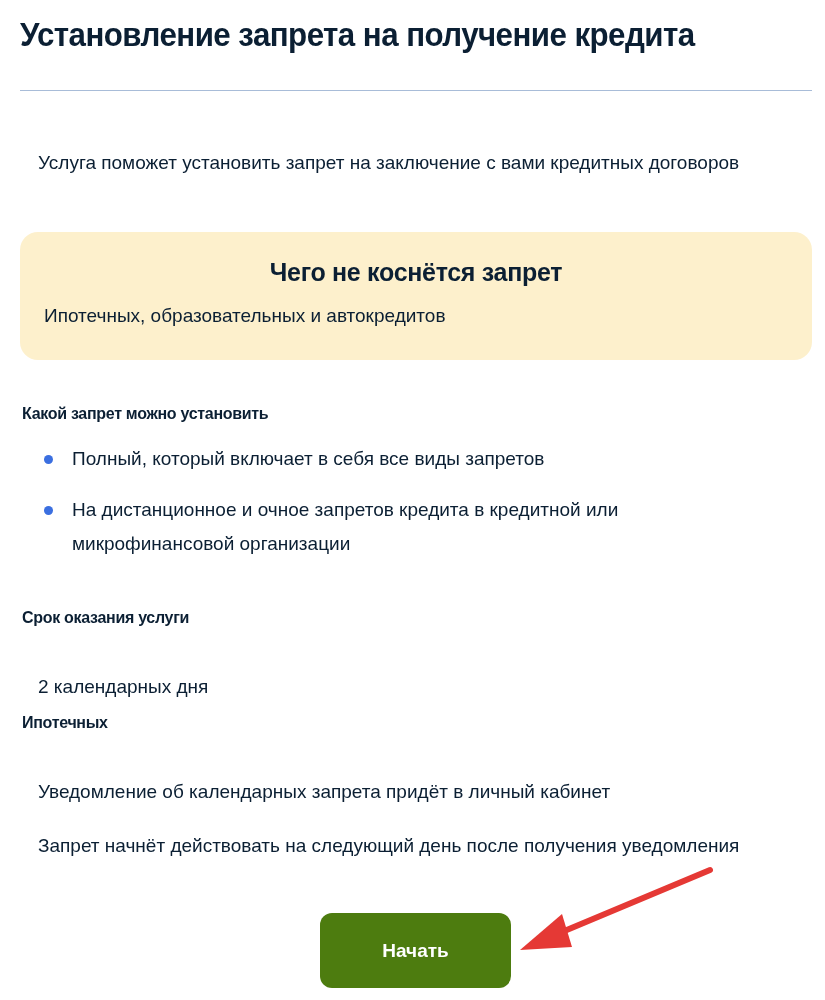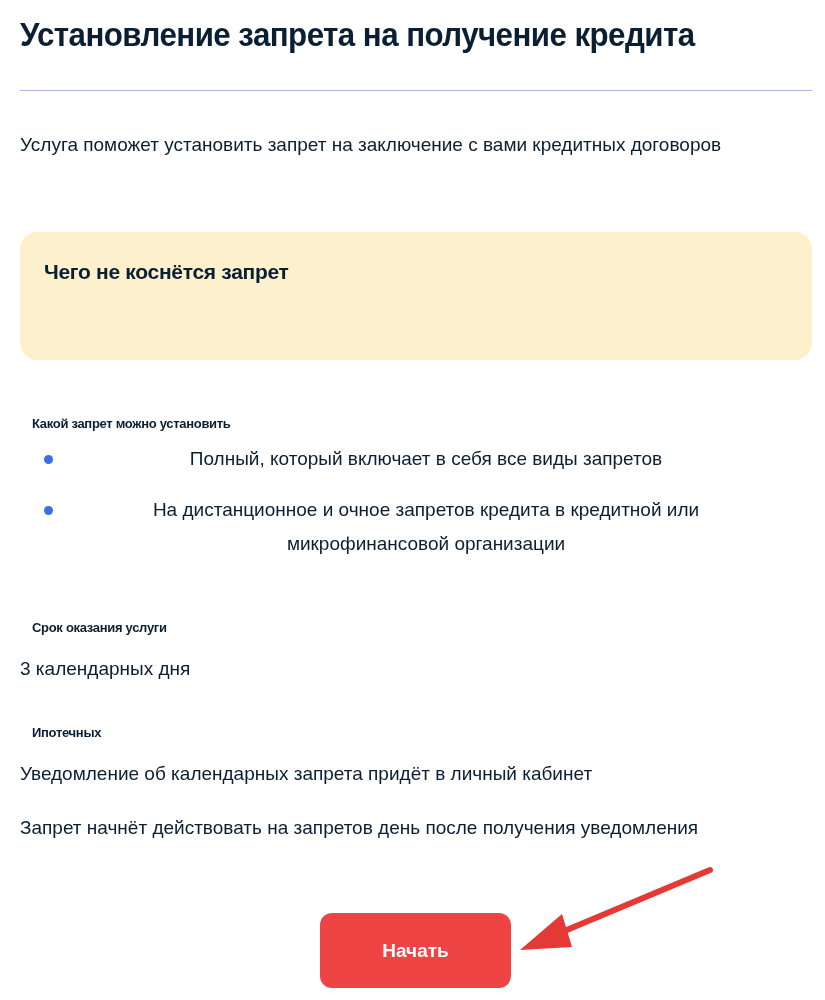--- a/index.html
+++ b/index.html
@@ -14,91 +14,93 @@
       color: #0b1f33; margin: 0; line-height: 48px;
       transform: scaleX(0.92); transform-origin: left center;
       white-space: nowrap;
     }
     .divider {
       position: absolute; left: 20px; top: 90px; width: 792px; height: 1px;
       background: #a8bcd8;
     }
     .para {
       position: absolute; left: 20px; font-size: 19px; line-height: 34px;
-      color: #0b1f33; margin: 0;
+      color: #0b1f33; margin: 18px;
     }
     .intro { top: 128px; width: 780px; }
     .callout {
       position: absolute; left: 20px; top: 232px; width: 792px; height: 128px;
       background: #fdf0cc; border-radius: 18px; box-sizing: border-box;
       padding: 24px 24px;
     }
     .callout-title {
-      font-size: 21px; font-weight: bold; line-height: 32px; margin: 0;
+      font-size: 25px; font-weight: bold; line-height: 32px; margin: 0;
       letter-spacing: -0.3px;
+      text-align: center;
     }
     .callout-text {
       font-size: 19px; line-height: 32px; margin: 12px 0 0 0;
     }
     .heading {
-      position: absolute; left: 20px; font-size: 13px; font-weight: bold;
-      line-height: 32px; margin: 12px; letter-spacing: -0.3px;
+      position: absolute; left: 20px; font-size: 16px; font-weight: bold;
+      line-height: 32px; margin: 2px; letter-spacing: -0.3px;
     }
     .bullets {
       position: absolute; left: 20px; top: 442px; width: 760px;
-      list-style: none; margin: 0; padding: 0; text-align: center;
+      list-style: none; margin: 0; padding: 0;
     }
     .bullets li {
       position: relative; padding-left: 52px; font-size: 19px; line-height: 34px;
       margin-bottom: 17px;
     }
     .bullet-dot {
       position: absolute; left: 24px; top: 13px; width: 9px; height: 9px;
       border-radius: 50%; background: #3b6fe0;
     }
     .start-button {
       position: absolute; left: 320px; top: 913px; width: 191px; height: 75px;
-      background: #ef4444; border: none; border-radius: 12px; color: #ffffff;
+      background: #4d7c0f; border: none; border-radius: 12px; color: #ffffff;
       font-family: "Liberation Sans", "DejaVu Sans", sans-serif;
       font-size: 19px; font-weight: bold; cursor: pointer;
     }
     .arrow {
       position: absolute; left: 510px; top: 862px; width: 215px; height: 100px;
       pointer-events: none;
     }
   </style>
 </head>
 <body>
 
 <h1 class="title">Установление запрета на получение кредита</h1>
 <div class="divider"></div>
 
 <p class="para intro">Услуга поможет установить запрет на заключение с вами кредитных договоров</p>
 
 <div class="callout">
   <p class="callout-title">Чего не коснётся запрет</p>
+  <p class="callout-text">Ипотечных, образовательных и автокредитов</p>
 </div>
 
 <p class="heading" style="top:396px;">Какой запрет можно установить</p>
 <ul class="bullets">
   <li>
     <span class="bullet-dot"></span>
     <span>Полный, который включает в себя все виды запретов</span>
   </li>
   <li>
     <span class="bullet-dot"></span>
     <span>На дистанционное и очное запретов кредита в кредитной или микрофинансовой организации</span>
   </li>
 </ul>
 
 <p class="heading" style="top:600px;text-align:center;">Срок оказания услуги</p>
-<p class="para" style="top:652px;">3 календарных дня</p>
+<p class="para" style="top:652px;">2 календарных дня</p>
 
 <p class="heading" style="top:705px;">Ипотечных</p>
 <p class="para" style="top:757px; width:780px;">Уведомление об календарных запрета придёт в личный кабинет</p>
-<p class="para" style="top:811px; width:720px;">Запрет начнёт действовать на запретов день после получения уведомления</p>
+<p class="para" style="top:811px; width:720px;">Запрет начнёт действовать на следующий день после получения уведомления</p>
 
 <button class="start-button">Начать</button>
 
 <svg class="arrow" viewBox="0 0 215 100">
   <line x1="200" y1="8" x2="40" y2="75" stroke="#e53935" stroke-width="6" stroke-linecap="round"></line>
   <polygon points="10,88 52,52 62,85" fill="#e53935"></polygon>
 </svg>
 
 </body></html>

